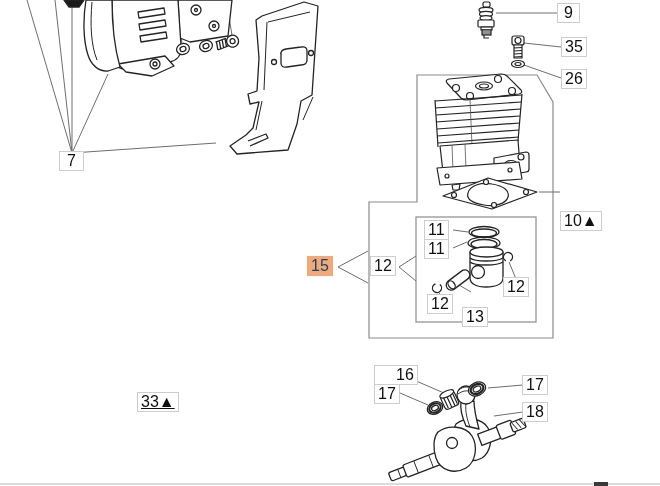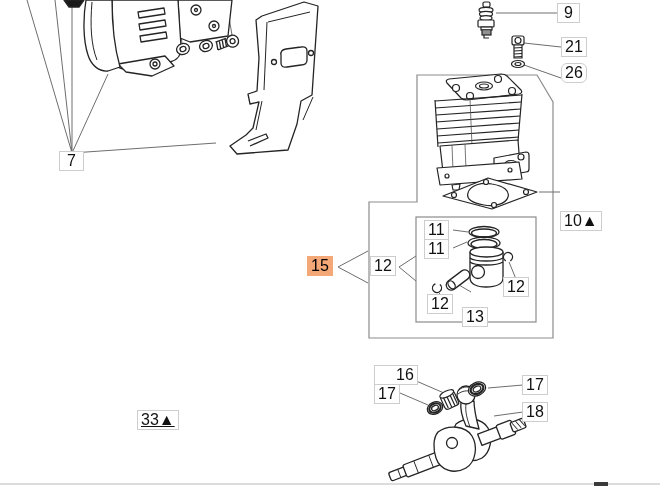--- a/index.html
+++ b/index.html
@@ -2,21 +2,21 @@
 <html><head>
 <meta charset="utf-8">
 <style>
   html,body{margin:0;padding:0;background:#fff;}
   #stage{position:relative;width:660px;height:486px;background:#ffffff;overflow:hidden;
          font-family:"Liberation Sans",sans-serif;}
   #art{position:absolute;left:0;top:0;}
   .lbl{position:absolute;box-sizing:border-box;min-width:20px;height:20px;
        padding:0 3px;text-align:center;background:#ffffff;border:1px solid #cdcdcd;
        font-size:16px;line-height:18px;color:#111;white-space:nowrap;z-index:5;}
-  .lbl.hl{background:#F4A878;border-color:#F4A878;color:#000000;}
+  .lbl.hl{background:#F4A878;border-color:#F4A878;color:#0c4a6e;}
 </style>
 </head>
 <body>
 
 <div id="stage">
 
 <svg id="art" width="660" height="486" viewBox="0 0 660 486">
 
   <g fill="none" stroke="#8c8c8c" stroke-width="1.2">
     <path d="M417,75 L537,75 L553,102 L553,338 L369,338 L369,202 L417,202 Z"></path>
@@ -237,29 +237,29 @@
   </g>
 
   <g>
     <rect x="0" y="483" width="660" height="2" fill="#dcdcdc"></rect>
     <rect x="594" y="482" width="14" height="4" fill="#3a3a3a"></rect>
   </g>
 </svg>
 
 <div class="lbl" style="left:59px;top:151px;width:25px;">7</div>
 <div class="lbl" style="left:557px;top:3px;width:23px;">9</div>
-<div class="lbl" style="left:561px;top:37px;">21</div>
-<div class="lbl" style="left:561px;top:63px;border-radius:6px;">26</div>
+<div class="lbl" style="left:561px;top:37px;">35</div>
+<div class="lbl" style="left:561px;top:69px;">26</div>
 <div class="lbl" style="left:560px;top:182px;margin-top:29px;">10▲</div>
 <div class="lbl" style="left:424px;top:220px;">11</div>
 <div class="lbl" style="left:424px;top:239px;">11</div>
 <div class="lbl" style="left:370px;top:256px;">12</div>
 <div class="lbl hl" style="left:307px;top:256px;">15</div>
 <div class="lbl" style="left:427px;top:294px;">12</div>
 <div class="lbl" style="left:462px;top:307px;">13</div>
 <div class="lbl" style="left:503px;top:277px;">12</div>
 <div class="lbl" style="left:374px;top:365px;padding-left:21px;">16</div>
 <div class="lbl" style="left:374px;top:384px;">17</div>
 <div class="lbl" style="left:522px;top:375px;">17</div>
 <div class="lbl" style="left:522px;top:402px;">18</div>
-<div class="lbl" style="left:137px;top:410px;text-decoration:underline;">33▲</div>
+<div class="lbl" style="left:137px;top:392px;text-decoration:underline;">33▲</div>
 
 </div>
 
 </body></html>

